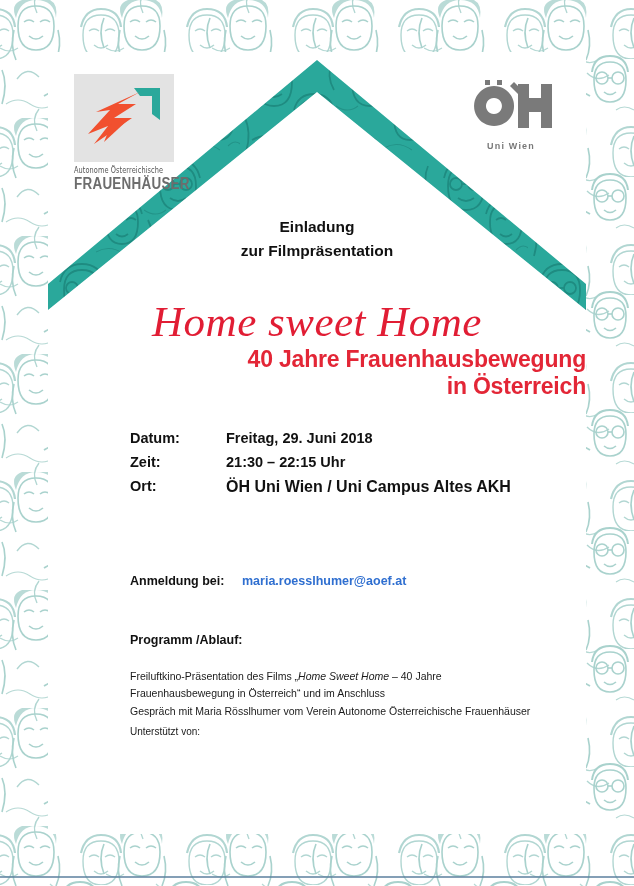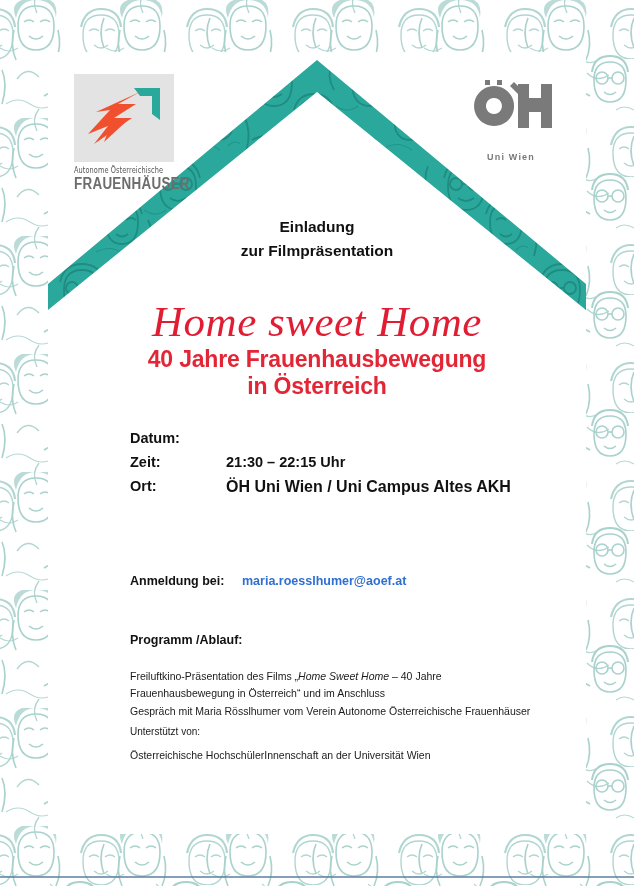--- a/index.html
+++ b/index.html
@@ -79,21 +79,21 @@
   .oeh-logo{
     position:absolute;
     right:28px;top:28px;
     z-index:6;
     text-align:center;
     width:94px;
   }
   .oeh-logo svg{display:block;margin:0 auto;}
   .oeh-sub{
     font-size:9px;font-weight:bold;color:#787878;
-    letter-spacing:1.2px;margin-top:12px;
+    letter-spacing:1.2px;margin-top:1px;
     transform:scaleY(1.05);
   }
 
   
   .invite{
     position:absolute;left:0;right:0;top:163px;
     z-index:7;text-align:center;
     font-size:15.5px;font-weight:bold;color:#111;
     line-height:1.55;
   }
@@ -102,21 +102,21 @@
     z-index:7;text-align:center;
     font-family:"Liberation Serif","DejaVu Serif",serif;
     font-style:italic;
     font-size:43px;
     color:#e11d34;
     letter-spacing:.5px;
     line-height:1;
   }
   .title-sub{
     position:absolute;left:0;right:0;top:294px;
-    z-index:7;text-align:center;
+    z-index:7;text-align:right;
     font-size:23px;font-weight:bold;color:#e32636;
     line-height:1.18;
     letter-spacing:-.2px;
   }
 
   
   .details{
     position:absolute;left:82px;top:378px;width:420px;z-index:7;
   }
   .row{display:flex;align-items:flex-start;margin-bottom:8px;}
@@ -295,20 +295,21 @@
 
     <div class="title-main">Home sweet Home</div>
     <div class="title-sub">
       <div>40 Jahre Frauenhausbewegung</div>
       <div>in Österreich</div>
     </div>
 
     <div class="details">
       <div class="row">
         <div class="lab">Datum:</div>
+        <div class="val">Freitag, 29. Juni 2018</div>
       </div>
       <div class="row">
         <div class="lab">Zeit:</div>
         <div class="val">21:30 – 22:15 Uhr</div>
       </div>
       <div class="row ort">
         <div class="lab">Ort:</div>
         <div class="val">ÖH Uni Wien / Uni Campus Altes AKH</div>
       </div>
     </div>
@@ -319,18 +320,17 @@
     </div>
 
     <div class="prog-head">Programm /Ablauf:</div>
     <div class="prog-body">
       <div><span>Freiluftkino-Präsentation des Films „</span><span class="it">Home Sweet Home</span><span> – 40 Jahre</span></div>
       <div>Frauenhausbewegung in Österreich“ und im Anschluss</div>
       <div>Gespräch mit Maria Rösslhumer vom Verein Autonome Österreichische Frauenhäuser</div>
     </div>
 
     <div class="support-head">Unterstützt von:</div>
-    <div class="support-body">Österreichische HochschülerInnenschaft an der Universität Wien</div>
 
   </div>
 
   <div class="bottom-rule"></div>
 </div>
 
 </body></html>

